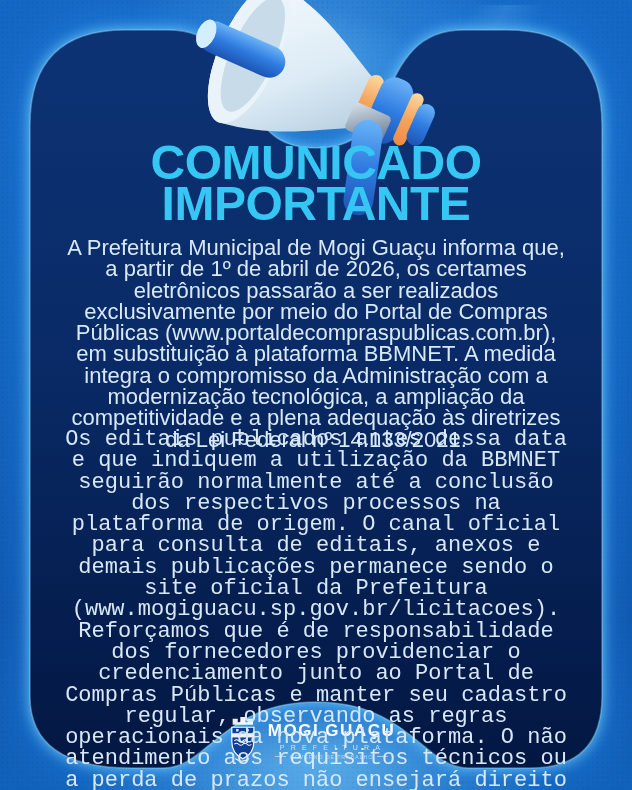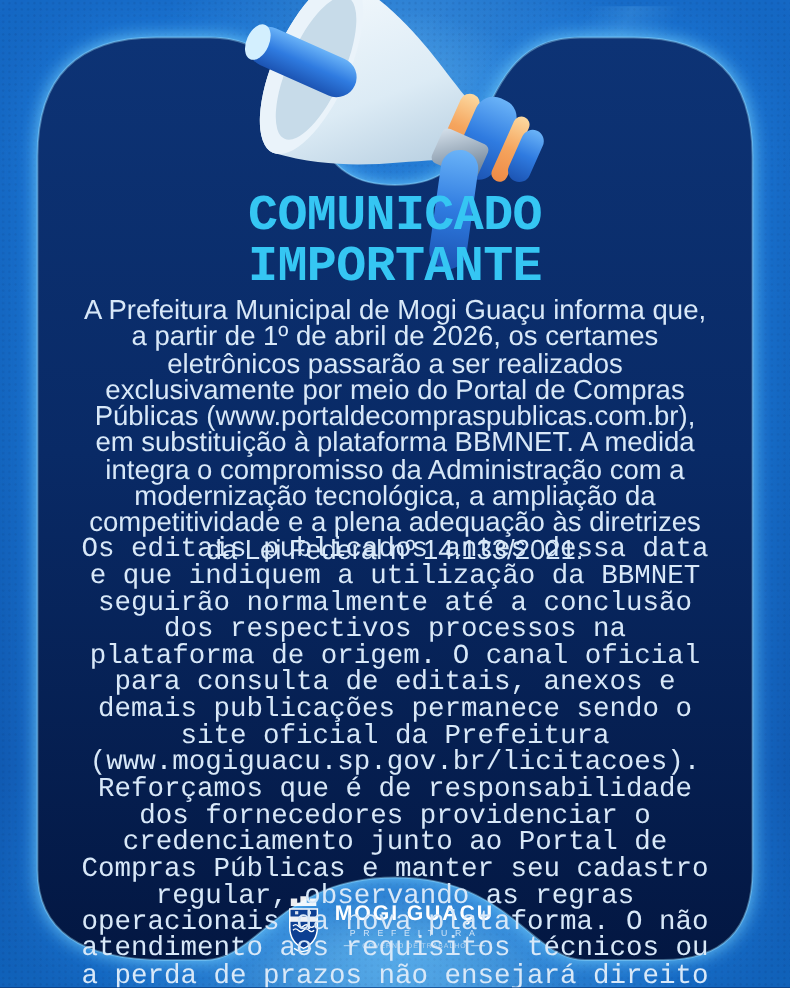--- a/index.html
+++ b/index.html
@@ -22,23 +22,23 @@
   .glow-bottom{position:absolute;left:96px;top:680px;width:440px;height:130px;z-index:0;
     background:radial-gradient(50% 62% at 50% 62%, rgba(120,205,255,.5), rgba(120,205,255,0) 72%);}
   .beam{position:absolute;left:330px;top:5px;width:260px;height:200px;z-index:0;
     background:linear-gradient(115deg, transparent 40%, rgba(150,220,255,.17) 50%, transparent 61%);}
   .card-svg{
     position:absolute;left:0;top:0;width:632px;height:790px;z-index:1;
     filter:drop-shadow(0 0 7px rgba(125,215,255,.85)) drop-shadow(0 0 26px rgba(45,150,250,.55));
   }
   .megaphone{position:absolute;left:178px;top:-30px;width:280px;height:280px;z-index:2;}
   .title{
-    position:absolute;left:0;top:153px;width:632px;margin:0;z-index:3;
-    text-align:center;font-weight:bold;font-size:40px;line-height:41px;
-    letter-spacing:-.5px;color:#35c6f3;font-family:Liberation Mono, monospace;
+    position:absolute;left:0;top:142px;width:632px;margin:0;z-index:3;
+    text-align:center;font-weight:bold;font-size:48px;line-height:41px;
+    letter-spacing:-.5px;color:#35c6f3;
   }
   .title span{display:block;}
   .para{
     position:absolute;left:62px;width:508px;margin:0;z-index:3;
     text-align:center;font-size:22px;line-height:21.3px;color:#d8e8f8;
   }
   .para-1{top:237px;}
   .para-2{top:429px;font-family:Liberation Mono, monospace;}
   .footer-logo{
     position:absolute;left:0;top:711px;width:620px;z-index:2;

